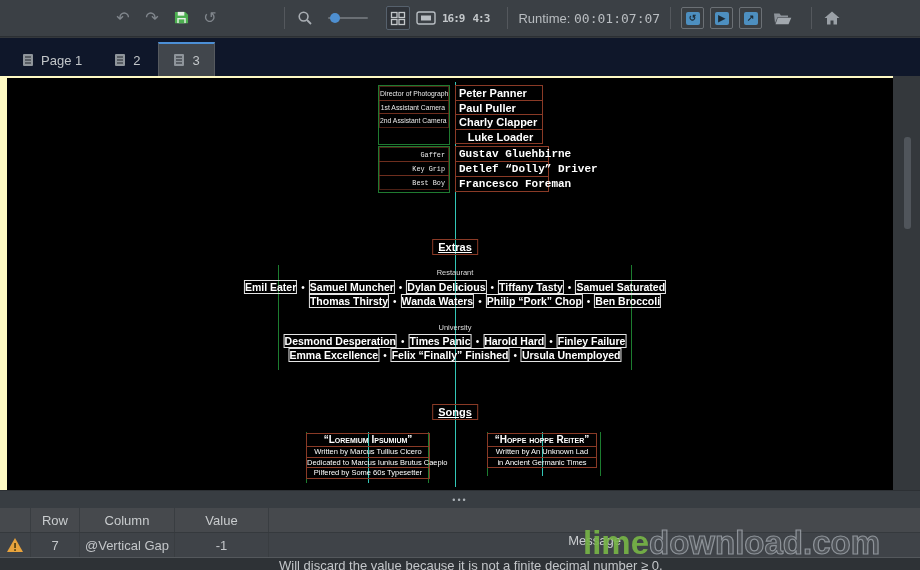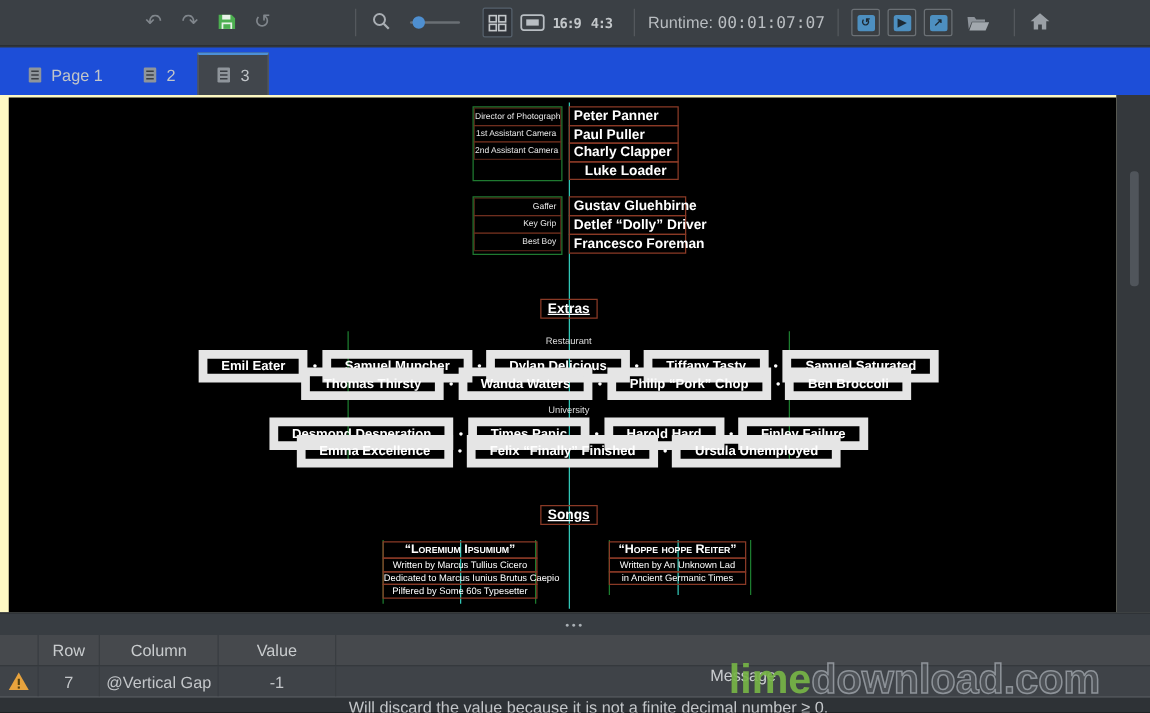--- a/index.html
+++ b/index.html
@@ -34,21 +34,21 @@
   .chip-btn {
     width:23px; height:22px; border:1px solid #6b7075; border-radius:2px; background:#3a3e42;
     display:flex; align-items:center; justify-content:center; margin-right:6px; cursor:pointer;
   }
   .blue-chip { width:14px; height:13px; background:#4d8fc0; border-radius:2px; color:#1d2a34;
     font-size:9px; line-height:13px; text-align:center; font-weight:bold; }
 
   
   .tab-bar {
     position:absolute; top:38px; left:0; width:920px; height:38px;
-    background:#1d4ed8; display:flex; align-items:flex-end; padding-left:8px;
+    background:#0f172a; display:flex; align-items:flex-end; padding-left:8px;
   }
   .tab {
     height:32px; display:flex; align-items:center; padding:0 14px; margin-right:4px;
     color:#c2c6c9; font-size:13px; cursor:pointer;
   }
   .tab .tab-icon { margin-right:7px; display:flex; }
   .tab.active {
     background:#41464c; border:1px solid #565a5f; border-top:2px solid #4c8fd6; border-bottom:none;
     height:34px;
   }
@@ -77,21 +77,21 @@
   }
   .crew-name:first-child { margin-top:0; }
 
   .sec-heading {
     position:absolute; transform:translateX(-50%); border:1px solid #8a3a26;
     color:#fff; font-weight:bold; font-size:11px; line-height:14px; padding:0 5px;
     text-decoration:underline; white-space:nowrap;
   }
   .sub-heading { position:absolute; transform:translateX(-50%); color:#dcdcdc; font-size:7.5px; white-space:nowrap; }
   .name-row { position:absolute; transform:translateX(-50%); display:flex; align-items:center; white-space:nowrap; }
-  .ex-name { border:7px solid #e5e5e5; color:#fff; font-weight:bold; font-size:10.5px; line-height:12px; padding:0 11px; }
+  .ex-name { border:1px solid #e5e5e5; color:#fff; font-weight:bold; font-size:10.5px; line-height:12px; padding:0 0; }
   .bullet { color:#fff; font-size:10px; margin:0 4px; }
 
   .song-block { position:absolute; transform:translateX(-50%); }
   .song-title {
     border:1px solid #8a3a26; color:#fff; font-weight:bold; font-size:10px; line-height:12px;
     font-variant:small-caps; text-align:center; white-space:nowrap;
   }
   .song-line {
     border:1px solid #8a3a26; margin-top:-1px; color:#fff; font-size:7.5px; line-height:9.5px;
     text-align:center; white-space:nowrap;
@@ -272,21 +272,21 @@
           <div class="crew-label" style="height: 14.5px; line-height: 13.5px;">1st Assistant Camera</div>
           <div class="crew-label" style="height: 14.5px; line-height: 13.5px;">2nd Assistant Camera</div>
         </div>
         <div class="crew-names">
           <div class="crew-name" style="height: 15.5px; line-height: 14.5px; width: 88px;">Peter Panner</div>
           <div class="crew-name" style="height: 15.5px; line-height: 14.5px; width: 88px;">Paul Puller</div>
           <div class="crew-name" style="height: 15.5px; line-height: 14.5px; width: 88px;">Charly Clapper</div>
           <div class="crew-name" style="height: 15.5px; line-height: 14.5px; width: 88px; text-align: center;">Luke Loader</div>
         </div>
       </div>
-      <div class="crew-block" style="position: absolute; left: 371px; top: 79px;">
+      <div class="crew-block" style="position: absolute; left: 371px; top: 68px; font-family: Liberation Mono, monospace;">
         <div class="crew-labels" style="height: 47px;">
           <div class="crew-label" style="height: 15px; line-height: 14px;">Gaffer</div>
           <div class="crew-label" style="height: 15px; line-height: 14px;">Key Grip</div>
           <div class="crew-label" style="height: 15px; line-height: 14px;">Best Boy</div>
         </div>
         <div class="crew-names">
           <div class="crew-name" style="height: 16px; line-height: 15px; width: 94px;">Gustav Gluehbirne</div>
           <div class="crew-name" style="height: 16px; line-height: 15px; width: 94px;">Detlef “Dolly” Driver</div>
           <div class="crew-name" style="height: 16px; line-height: 15px; width: 94px;">Francesco Foreman</div>
         </div>

